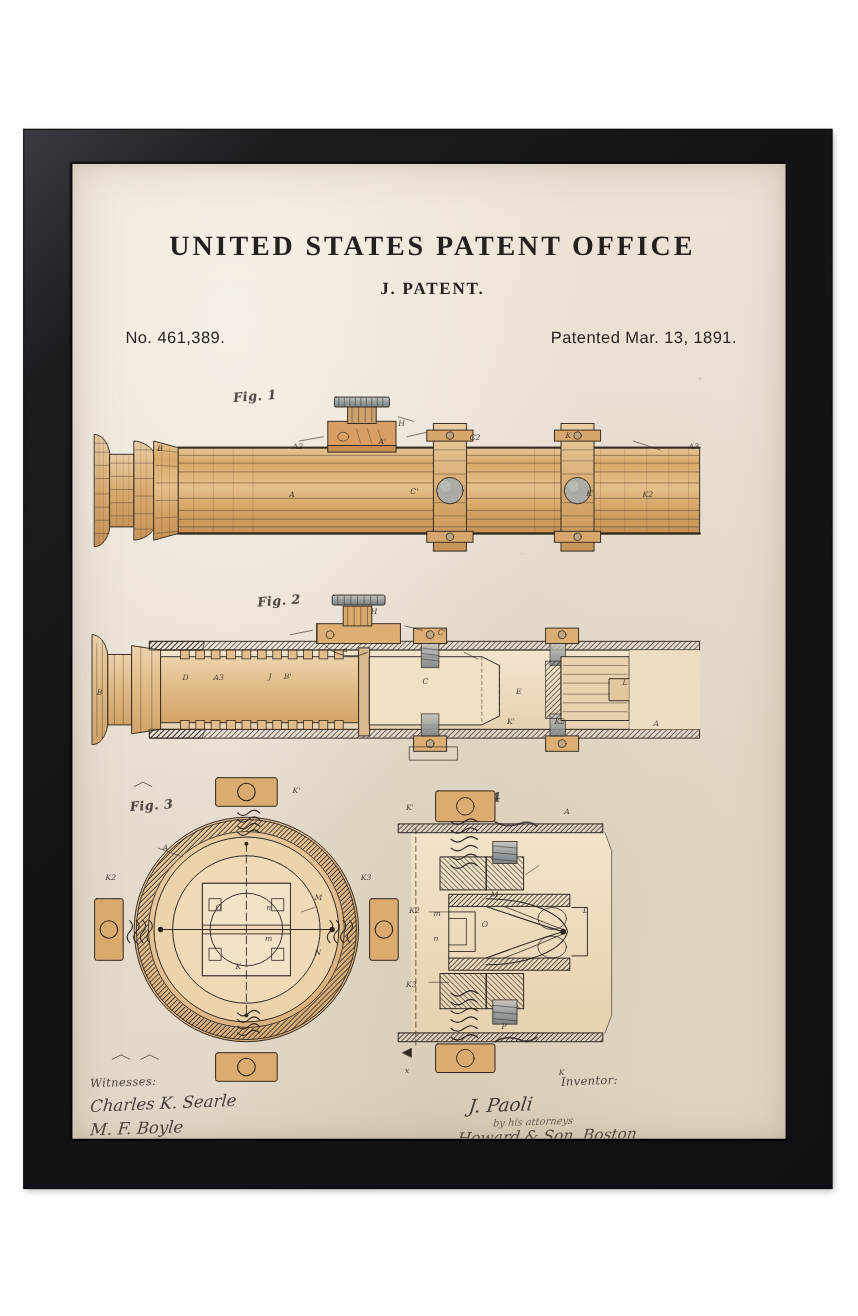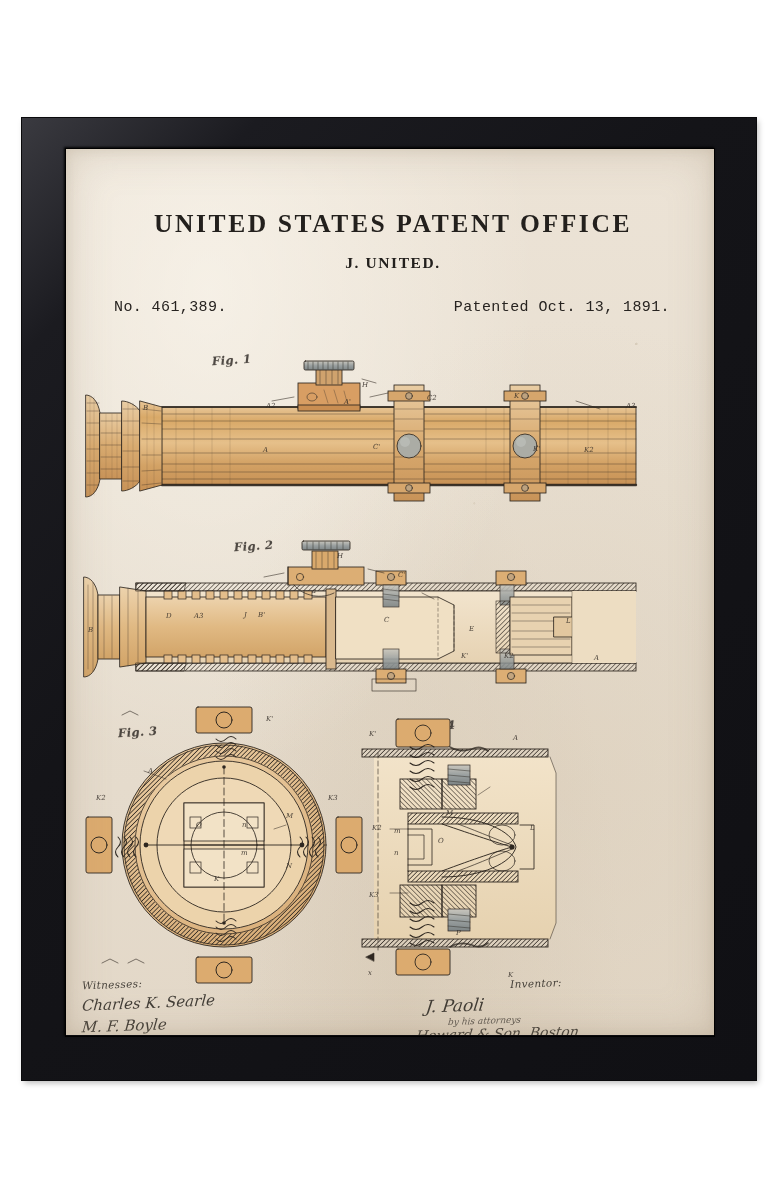--- a/index.html
+++ b/index.html
@@ -60,21 +60,21 @@
     top:105px;font-size:15.5px;font-weight:bold;letter-spacing:1.6px;
   }
   .t-subject{
     top:127px;font-size:10.5px;font-weight:bold;letter-spacing:1.4px;
   }
   .meta{
     position:absolute;top:150px;left:48px;right:44px;
     display:flex;justify-content:space-between;align-items:baseline;
     color:#272320;font-size:15px;letter-spacing:.4px;
   }
-  .meta span{font-family:Liberation Mono, monospace;}
+  .meta span{font-family:Liberation Sans, sans-serif;}
 
   
   .figlabel{
     position:absolute;color:#2c2723;font-family:"DejaVu Serif",serif;
     font-style:italic;font-weight:bold;font-size:11.5px;letter-spacing:.5px;
     transform:rotate(-4deg);opacity:.82;
     text-shadow:0 0 1px rgba(60,50,40,.35);
   }
   .reflabel{
     position:absolute;color:#2e2823;font-family:"DejaVu Serif",serif;
@@ -101,24 +101,24 @@
 <div id="stage">
 
   <div class="frame">
     <div class="frame-bevel"></div>
     <div class="frame-inner-lip"></div>
 
     <div class="paper">
       <div class="paper-tex"></div>
 
       <div class="hdr t-office">UNITED STATES PATENT OFFICE</div>
-      <div class="hdr t-inventor">J. UNITED.</div>
+      <div class="hdr t-inventor">J. PATENT.</div>
       <div class="meta">
         <span>No. 461,389.</span>
-        <span>Patented Oct. 13, 1891.</span>
+        <span>Patented Mar. 13, 1891.</span>
       </div>
 
       <div class="figlabel" style="left:146px;top:204px;">Fig. 1</div>
 
       <div class="figwrap" style="left:10px;top:212px;">
       <svg width="560" height="160" viewBox="0 0 560 160">
         <defs>
           <linearGradient id="woodA" x1="0" y1="0" x2="0" y2="1">
             <stop offset="0%" stop-color="#e7c596"></stop>
             <stop offset="18%" stop-color="#d9a968"></stop>

